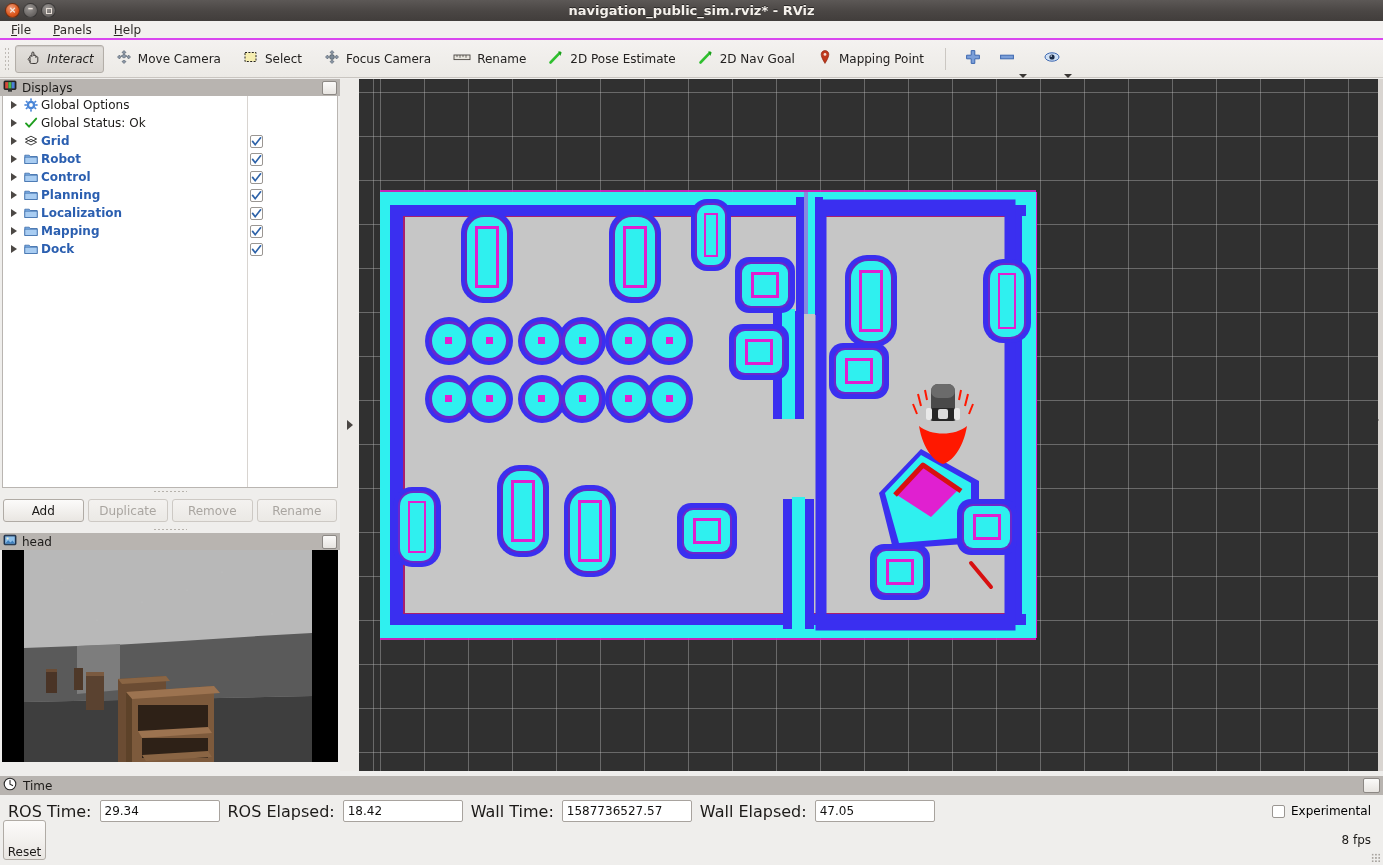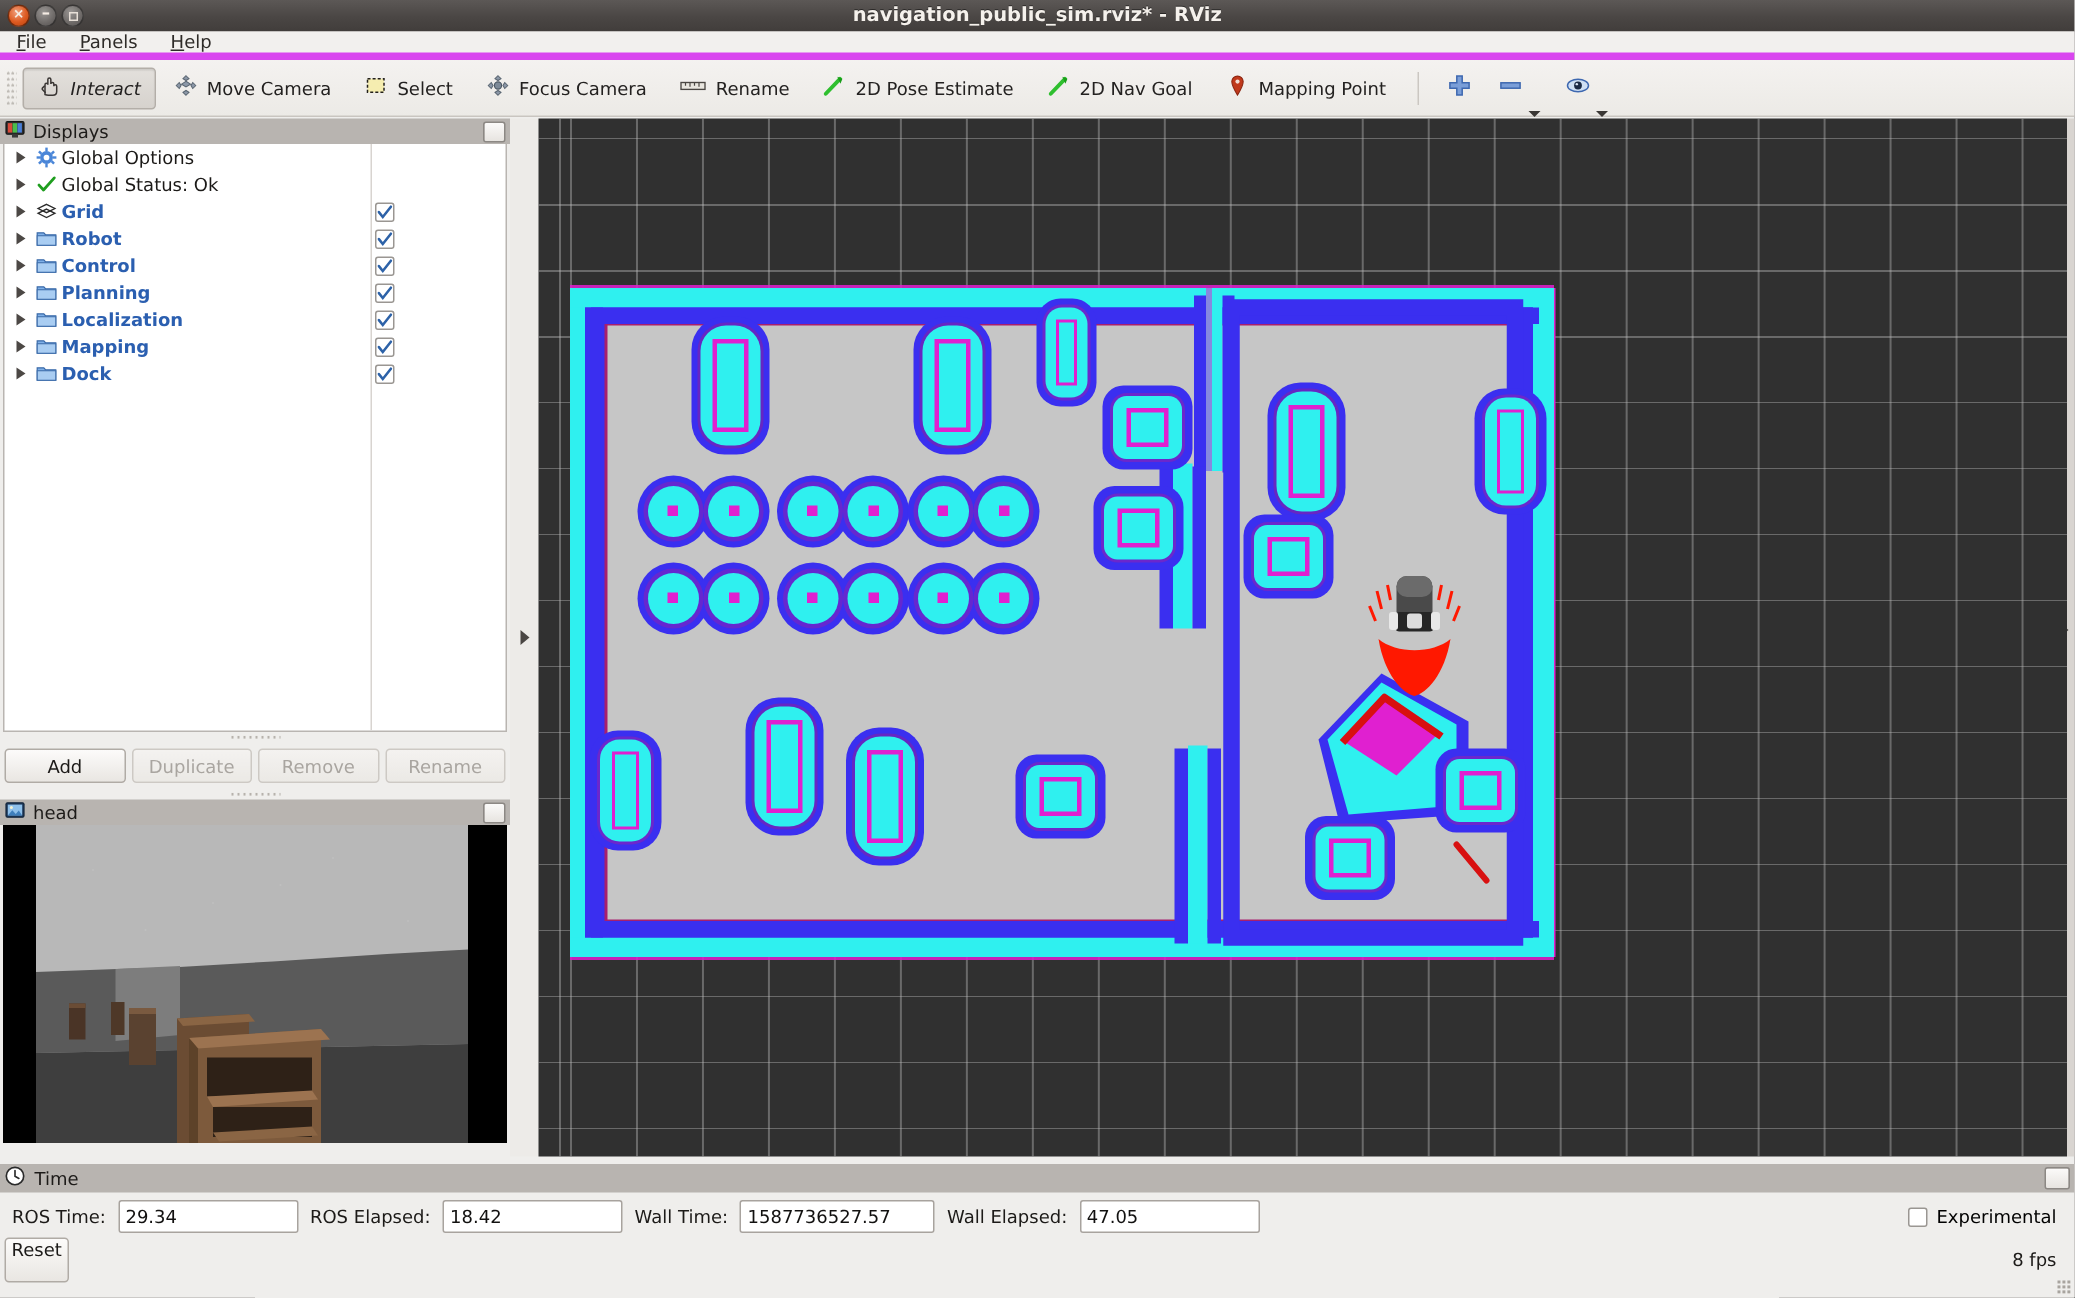--- a/index.html
+++ b/index.html
@@ -30,21 +30,21 @@
   .titletext {
     position: absolute; left: 0; right: 0; text-align: center;
     color: #f5f1ec; font-size: 13px; font-weight: bold;
     text-shadow: 0 -1px 0 rgba(0,0,0,.5);
     pointer-events: none;
   }
 
   
   .menubar {
     position: absolute; top: 21px; left: 0; width: 1383px; height: 19px;
-    background: #f2f0ee; border-bottom: 5px solid #d946ef;
+    background: #f2f0ee; border-bottom: 2px solid #d946ef;
     display: flex; align-items: center; padding-left: 8px; gap: 16px;
   }
   .menuitem { font-size: 12px; color: #2e2b28; padding: 1px 3px; cursor: default; }
   .menuitem u { text-decoration: underline; }
 
   
   .toolbar {
     position: absolute; top: 40px; left: 0; width: 1383px; height: 38px;
     background: linear-gradient(to bottom,#f4f2f0 0%, #eceae6 100%);
     border-bottom: 1px solid #c9c5c0;
@@ -137,31 +137,31 @@
   .split-right-arrow { position: absolute; top: 415px; left: 1373px; width: 0; height: 0;
     border-top:5px solid transparent;border-bottom:5px solid transparent;border-right:6px solid #4a4643; }
 
   
   .timepanel { position: absolute; top: 776px; left: 0; width: 1383px; height: 89px; background: #efeeec; }
   .time-header { height: 19px; background: #b8b4b0; display: flex; align-items: center;
     padding: 0 3px; gap: 6px; font-size: 12px; color: #1d1b19; }
   .time-header .float-btn { margin-left: auto; width: 17px; height: 15px;
     border: 1px solid #8c8884; background: linear-gradient(to bottom,#fbfaf9,#e7e4e0); border-radius: 2px; }
   .time-row { display: flex; align-items: center; height: 32px; padding-left: 8px; gap: 8px; }
-  .tfield-label { font-size: 12px; color: #1c1a18; }
+  .tfield-label { font-size: 16px; color: #1c1a18; }
   .tfield {
     height: 22px; border: 1px solid #a8a39e; border-radius: 2px; background: #fff;
     padding: 0 4px; display: flex; align-items: center; font-size: 12px; color: #121110;
   }
   .chk-exp { margin-left: auto; margin-right: 12px; display: flex; align-items: center; gap: 6px; }
   .chk-box { width: 13px; height: 13px; border: 1px solid #9a9692; background: #fff; border-radius: 2px; }
   .bottom-row { display: flex; align-items: center; padding-left: 3px; height: 26px; }
-  .reset-btn { width: 43px; height: 30px; border: 1px solid #b0aba5; border-radius: 3px;
+  .reset-btn { width: 43px; height: 40px; border: 1px solid #b0aba5; border-radius: 3px;
     background: linear-gradient(to bottom,#fcfbfa 0%,#e9e6e2 100%);
-    display: flex; align-items: flex-start; justify-content: center; font-size: 12px; color: #1c1a18; }
+    display: flex; align-items: flex-end; justify-content: center; font-size: 12px; color: #1c1a18; }
   .fps { margin-left: auto; margin-right: 12px; font-size: 12px; color: #1c1a18; }
   .resize-grip { position: absolute; right: 2px; bottom: 2px; width: 10px; height: 10px;
     background-image: radial-gradient(circle, #a8a49f 1px, transparent 1px);
     background-size: 3.3px 3.3px; }
 </style>
 </head>
 <body>
 
 <div id="app">
 

